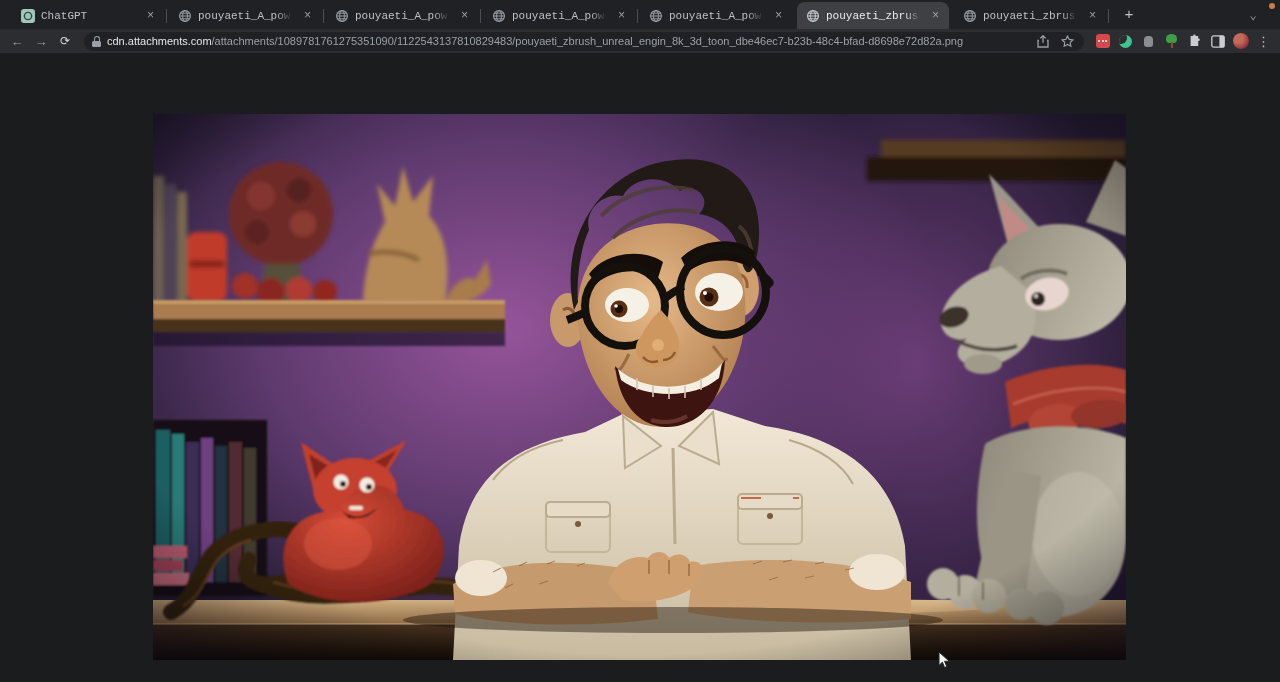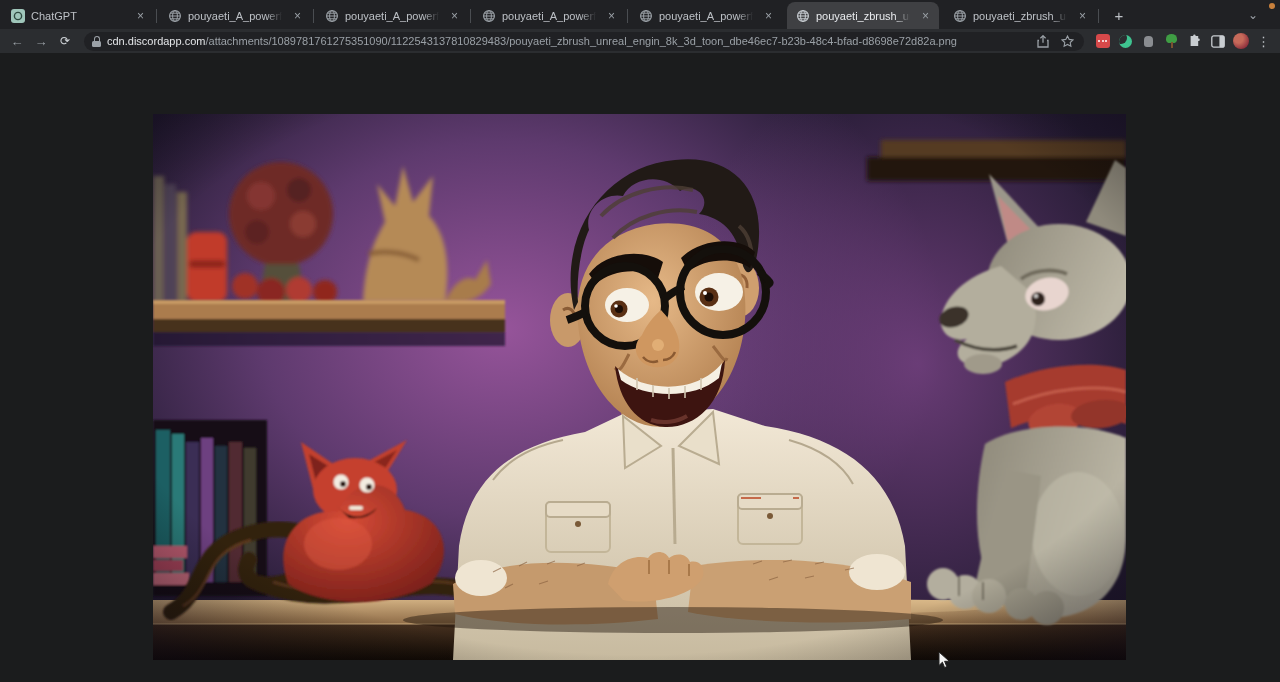--- a/index.html
+++ b/index.html
@@ -2,21 +2,21 @@
 <html><head>
 <meta charset="utf-8">
 <style>
   * { margin:0; padding:0; box-sizing:border-box; }
   html,body { width:1280px; height:682px; overflow:hidden; background:#1b1c1d;
     font-family:"Liberation Sans", sans-serif; }
   .browser { position:relative; width:1280px; height:682px; }
 
   
   .tabstrip { position:relative; height:29px; background:#202124; display:flex;
-    align-items:flex-end; padding-left:2px; }
+    align-items:flex-end; padding-left:12px;font-family:Liberation Mono, monospace; }
   .tab { width:152px; height:27px; display:flex; align-items:center; gap:6px;
     padding:0 6px 0 9px; color:#bdc1c6; font-size:11px; cursor:pointer;
     border-radius:8px 8px 0 0; position:relative; flex:none; }
   .tab.active { background:#3f4043; color:#e8eaed; }
   .tab-label { flex:1; white-space:nowrap; overflow:hidden;
     -webkit-mask-image:linear-gradient(to right,#000 82%,transparent 98%);
     mask-image:linear-gradient(to right,#000 82%,transparent 98%); }
   .tab-close { width:15px; height:15px; border-radius:50%; display:flex;
     align-items:center; justify-content:center; color:#9aa0a6; font-size:12px;
     line-height:1; flex:none; }
@@ -185,21 +185,21 @@
   <div class="toolbar">
     <button class="navbtn">←</button>
     <button class="navbtn">→</button>
     <button class="navbtn reload">⟳</button>
 
     <div class="addressbar">
       <span class="lock-icon">
           <span class="shackle"></span>
           <span class="body"></span>
         </span>
-      <span class="url"><span class="domain">cdn.discordapp.com</span><span class="path">/attachments/1089781761275351090/1122543137810829483/pouyaeti_zbrush_unreal_engin_8k_3d_toon_dbe46ec7-b23b-48c4-bfad-d8698e72d82a.png</span></span>
+      <span class="url"><span class="domain">cdn.attachments.com</span><span class="path">/attachments/1089781761275351090/1122543137810829483/pouyaeti_zbrush_unreal_engin_8k_3d_toon_dbe46ec7-b23b-48c4-bfad-d8698e72d82a.png</span></span>
       <span class="bar-icon">
         <svg width="12" height="13" viewBox="0 0 12 13">
             <path d="M6 0.8v7" stroke="#9aa0a6" stroke-width="1.3" fill="none"></path>
             <path d="M3.4 3.2L6 0.8l2.6 2.4" stroke="#9aa0a6" stroke-width="1.3" fill="none"></path>
             <path d="M2 5.5H1v6.5h10V5.5h-1" stroke="#9aa0a6" stroke-width="1.3" fill="none"></path>
           </svg>
       </span>
       <span class="bar-icon">
         <svg width="13" height="13" viewBox="0 0 13 13">
             <path d="M6.5 1l1.7 3.4 3.8.5-2.8 2.6.7 3.7-3.4-1.8-3.4 1.8.7-3.7L1 4.9l3.8-.5z" fill="none" stroke="#9aa0a6" stroke-width="1.1"></path>

